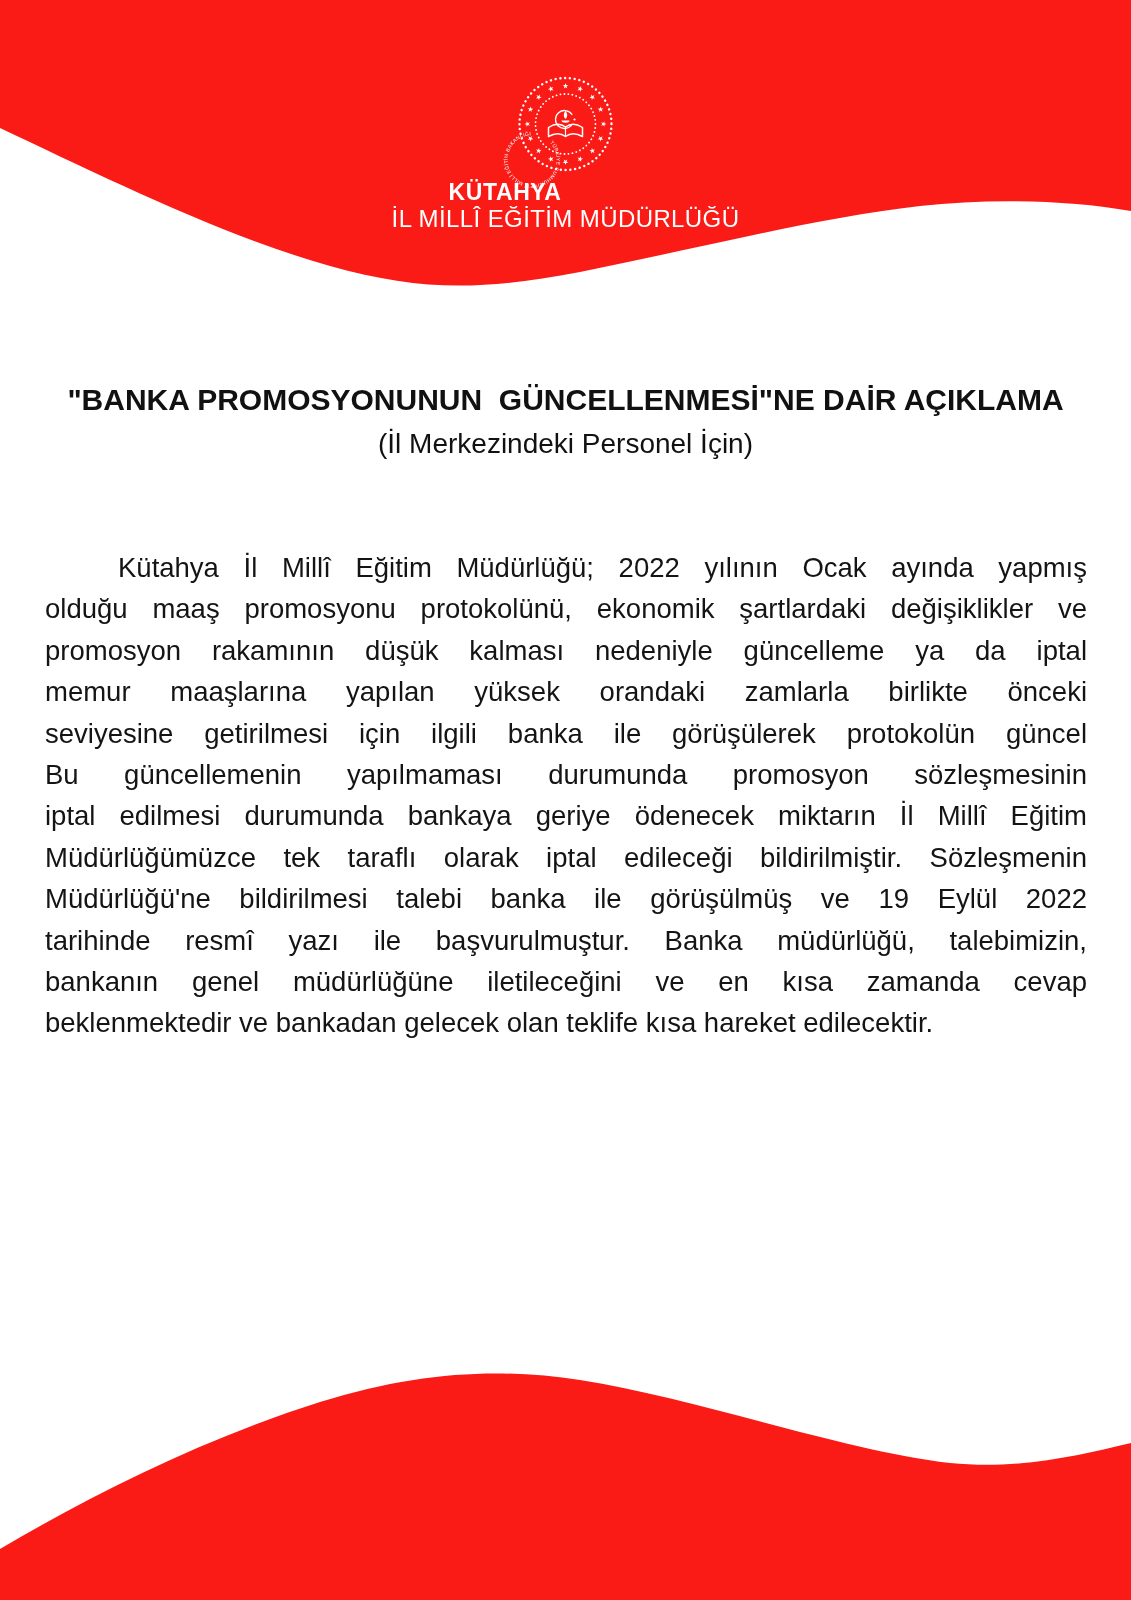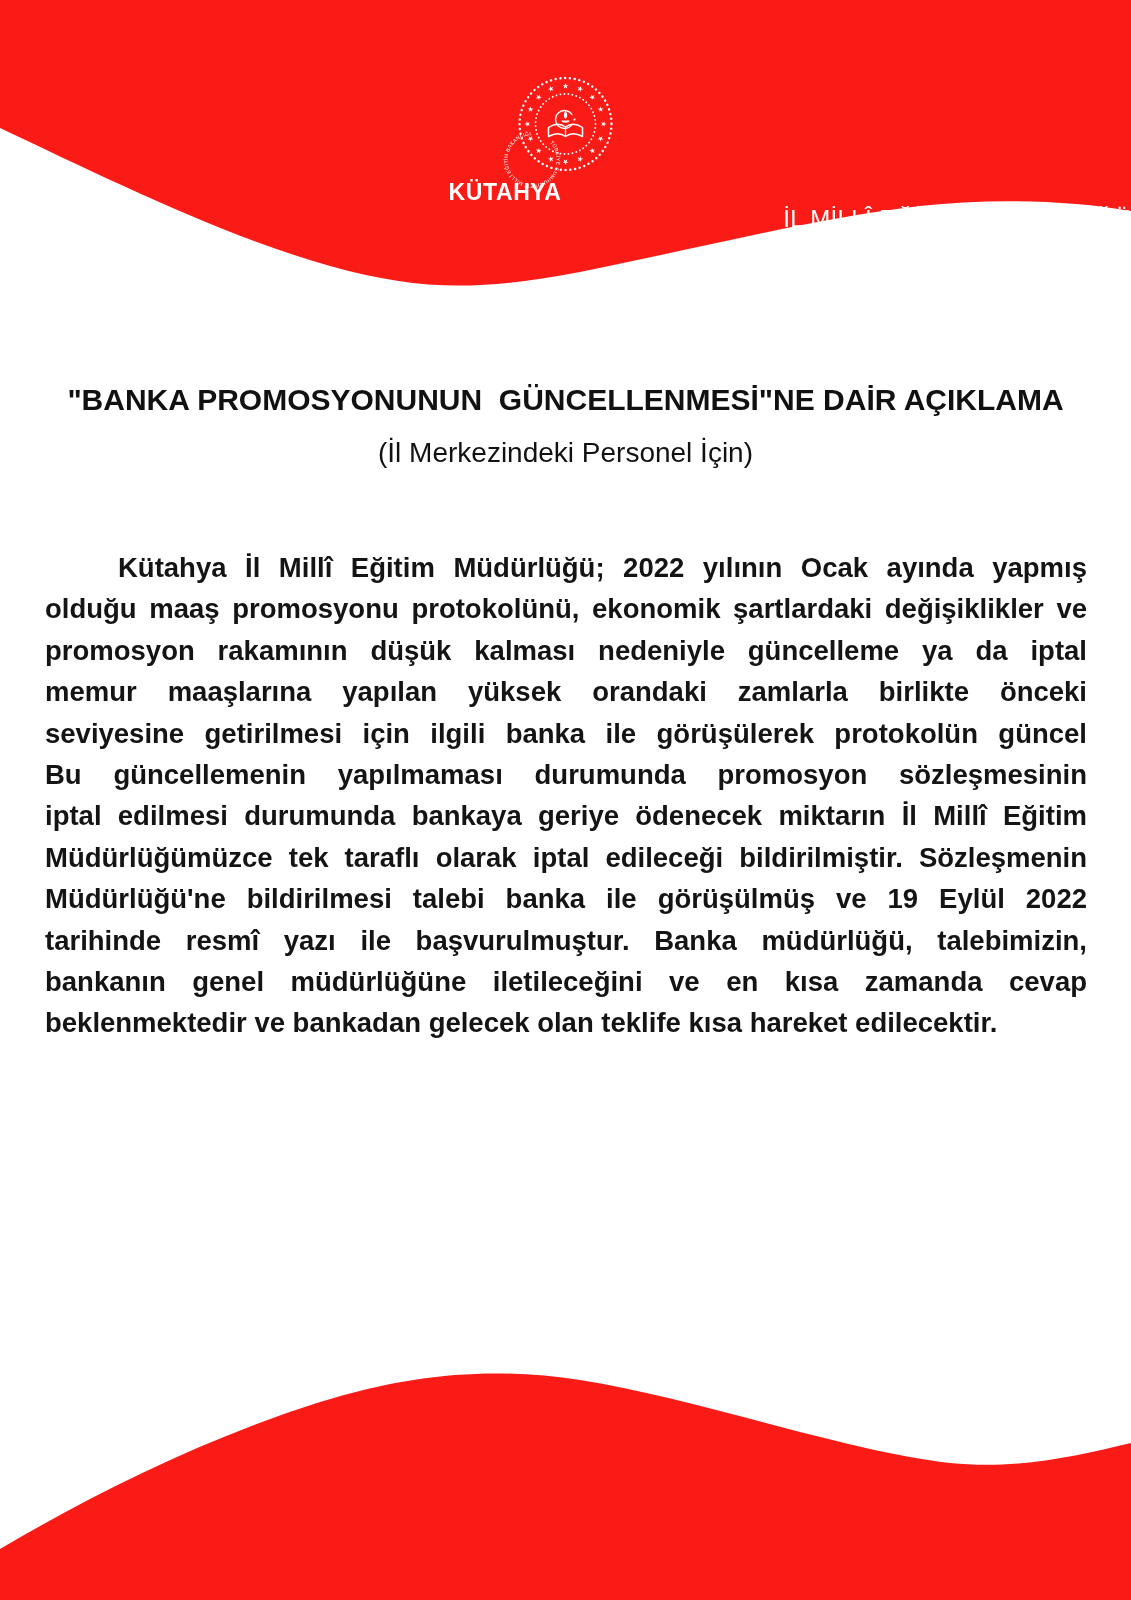--- a/index.html
+++ b/index.html
@@ -7,34 +7,34 @@
     position:relative;width:1131px;height:1600px;background:#ffffff;
     overflow:hidden;font-family:"Liberation Sans","DejaVu Sans",sans-serif;color:#141414;
   }
   .hdr-svg{position:absolute;top:0;left:0;display:block;}
   .ftr-svg{position:absolute;bottom:0;left:0;display:block;}
   .hdr-city{
     position:absolute;top:179px;left:0;width:1010px;text-align:center;
     color:#ffffff;font-size:23px;font-weight:bold;letter-spacing:.6px;line-height:26px;
   }
   .hdr-org{
-    position:absolute;top:205px;left:0;width:1131px;text-align:right;
+    position:absolute;top:205px;left:0;width:1131px;text-align:center;
     color:#ffffff;font-size:24px;font-weight:normal;letter-spacing:.4px;line-height:27px;
   }
   .title-wrap{position:absolute;top:381px;left:45px;width:1041px;text-align:center;}
   .doc-title{
     font-size:30px;font-weight:bold;line-height:37px;color:#111111;
     white-space:pre-wrap;margin:0;
   }
-  .doc-subtitle{font-size:28px;font-weight:normal;line-height:37px;color:#111111;margin:16px;}
+  .doc-subtitle{font-size:28px;font-weight:normal;line-height:37px;color:#111111;margin:7px;}
   .body-wrap{
     position:absolute;top:547px;left:45px;width:1042px;
     font-size:27.5px;line-height:41.4px;color:#141414;
   }
-  .bline{text-align:justify;text-align-last:justify;font-weight:bold;}
+  .bline{text-align:justify;text-align-last:justify;}
   .bline.first{text-indent:73px;}
   .bline.last{text-align-last:left;}
 </style>
 </head>
 <body>
 
 <div class="page">
 
   <svg class="hdr-svg" width="1131" height="300" viewBox="0 0 1131 300" aria-hidden="true">
     <defs>

